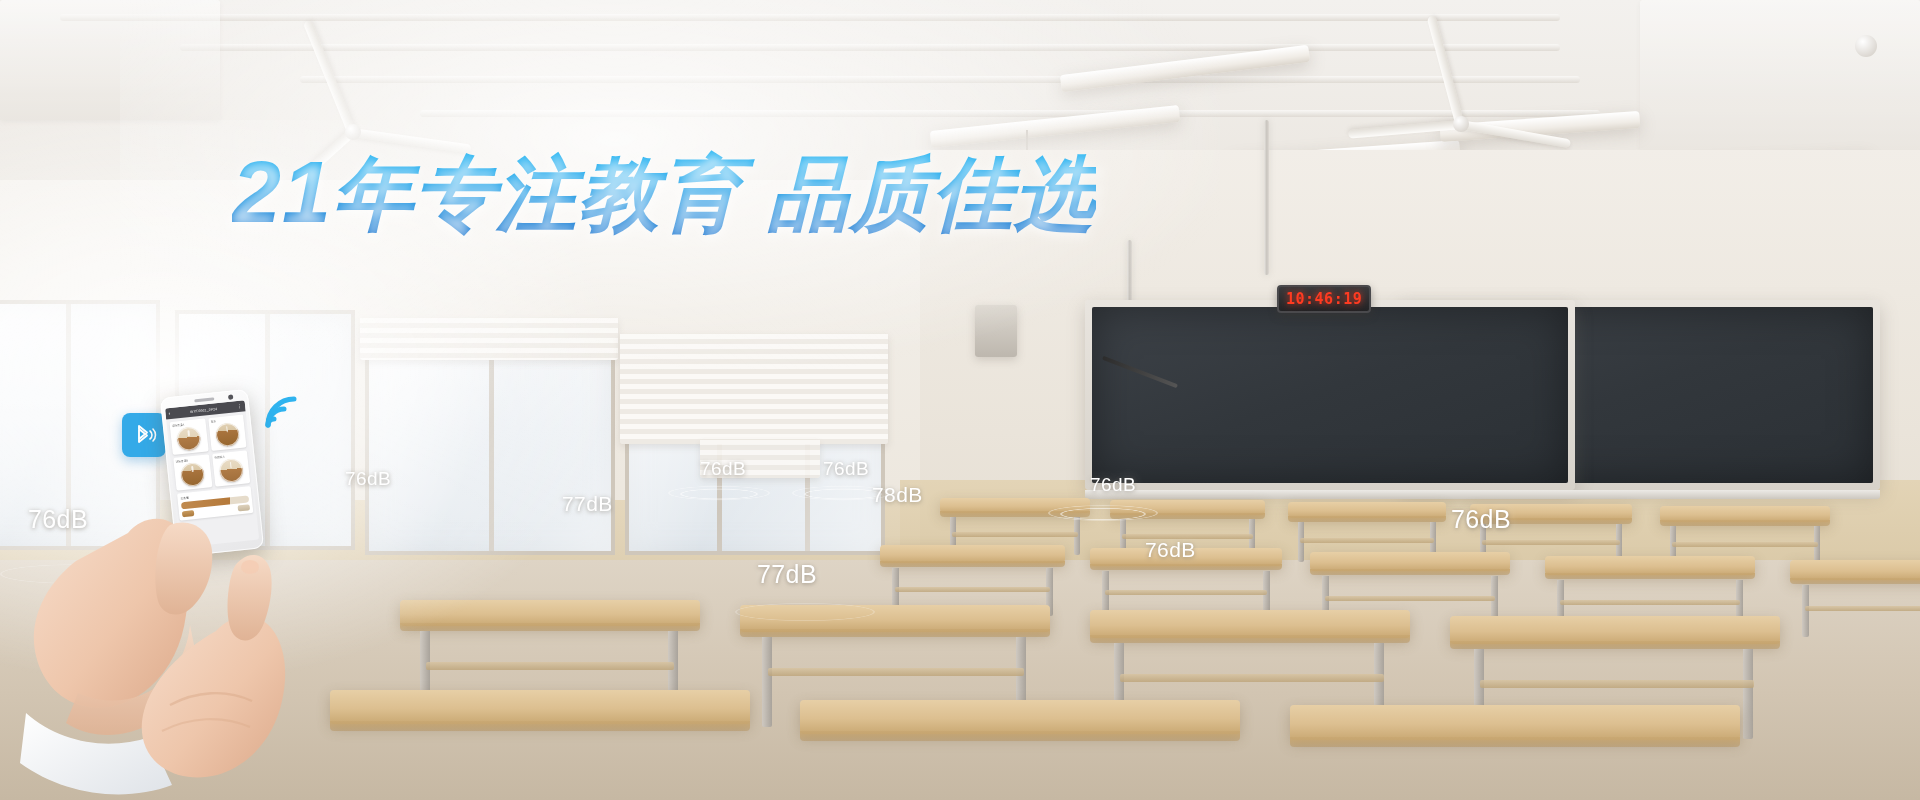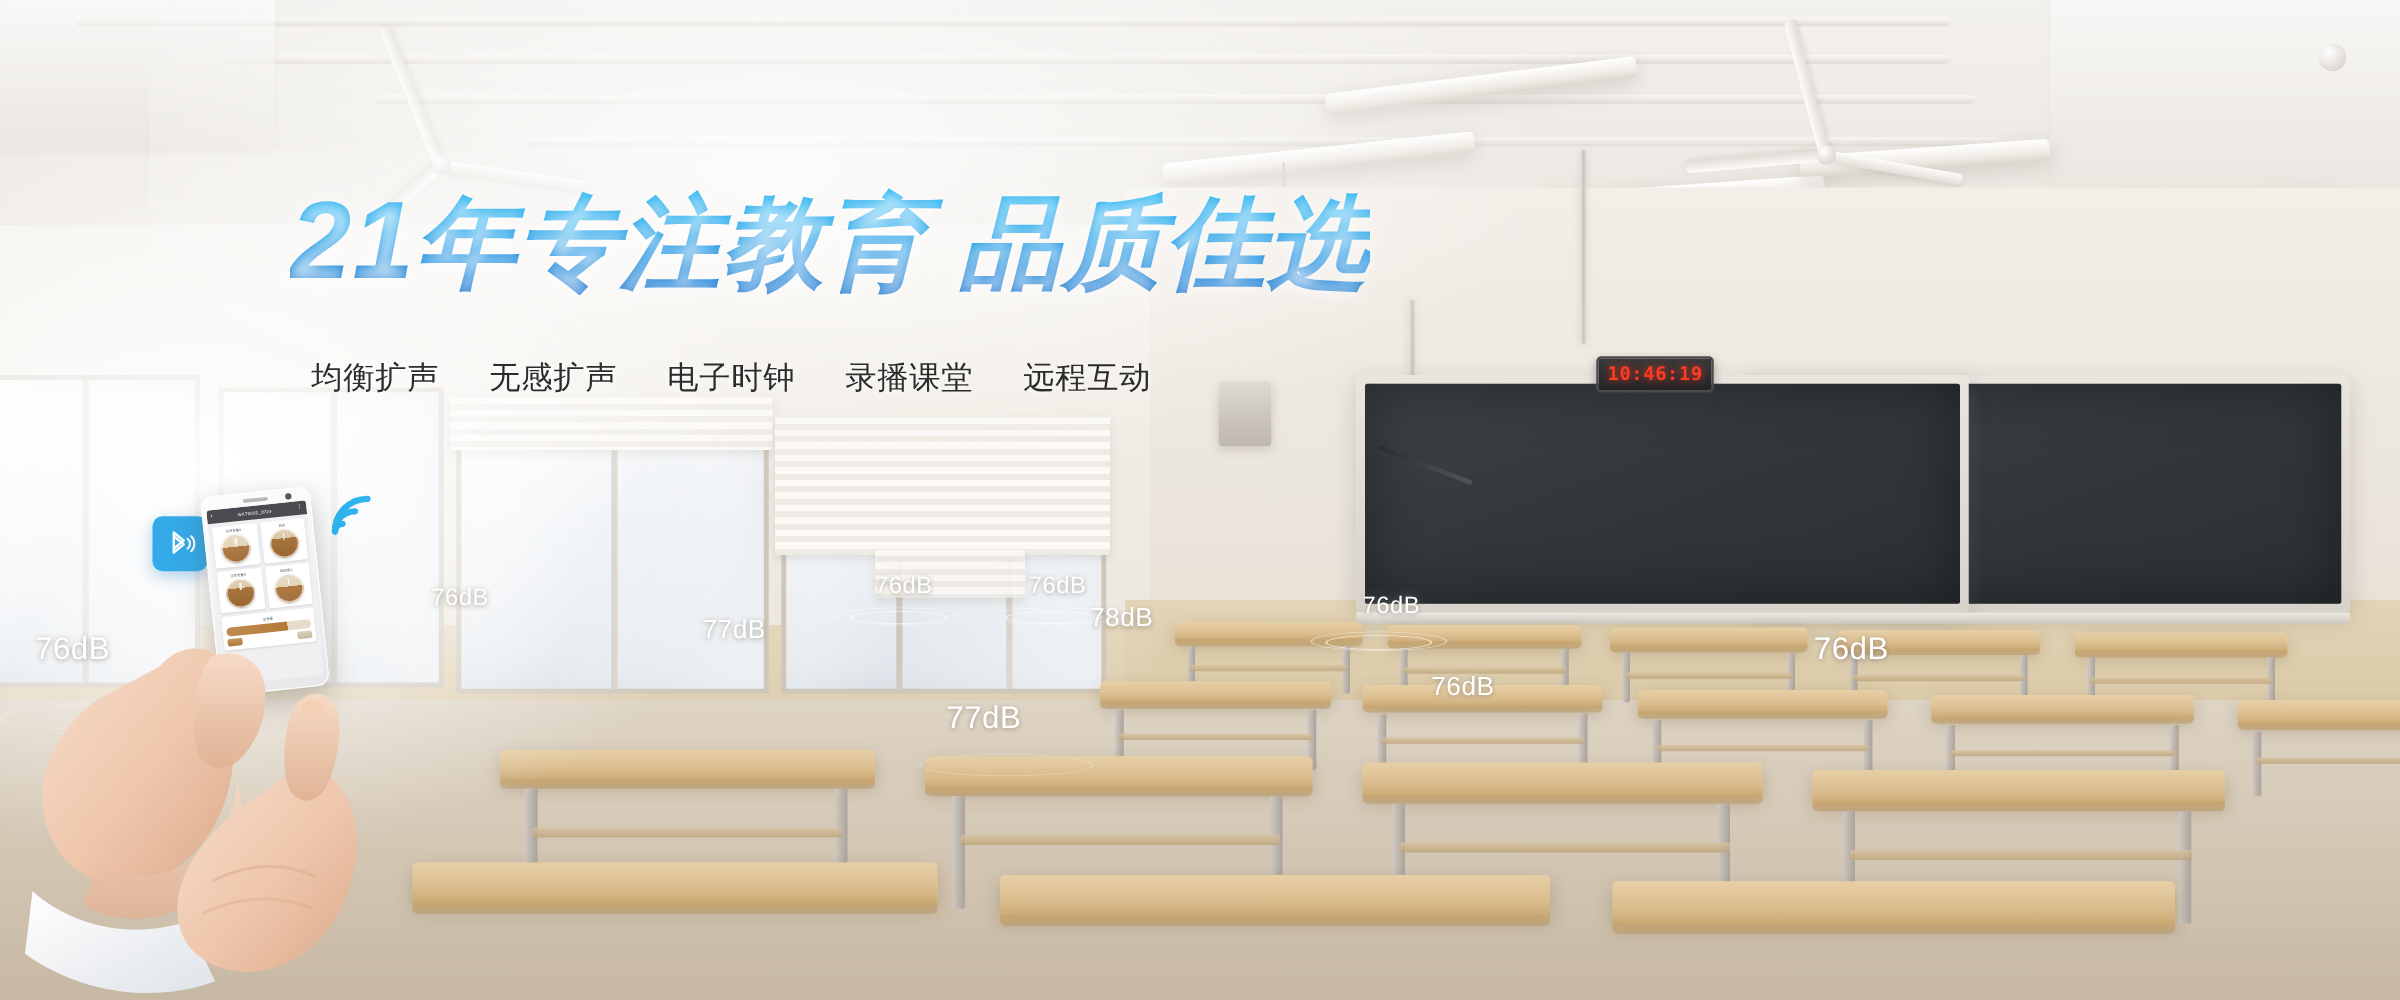--- a/index.html
+++ b/index.html
@@ -202,21 +202,21 @@
     position:absolute;
     border:2px solid rgba(255,255,255,.55);
     border-radius:50%;
     transform:rotateX(68deg);
     pointer-events:none;
   }
   .ripple.r2 { border-color:rgba(255,255,255,.35); }
   .ripple.r3 { border-color:rgba(255,255,255,.22); }
 
   
-  .hero { position:absolute; left:0; top:0; width:1920px; height:800px;text-align:center; }
+  .hero { position:absolute; left:0; top:0; width:1920px; height:800px; }
 
   .headline {
     position:absolute; left:232px; top:148px;
     font-size:81px; font-weight:700; font-style:italic;
     letter-spacing:1px;
     line-height:1;
     background:linear-gradient(180deg,#27b7f4 0%,#1ca4ea 38%,#1472cf 100%);
     -webkit-background-clip:text; background-clip:text;
     -webkit-text-fill-color:transparent; color:#179be4;
     text-shadow:0 3px 11px rgba(255,255,255,.75);
@@ -557,27 +557,20 @@
   <div class="bloom-top"></div>
 </div>
 
 <div class="hero">
 
   <div class="headline">
     <span class="num">21</span><span>年专注教育</span><span class="gap"></span><span>品质佳选</span>
   </div>
 
 
-  <div class="features">
-    <span class="feat">均衡扩声</span>
-    <span class="feat">无感扩声</span>
-    <span class="feat">电子时钟</span>
-    <span class="feat">录播课堂</span>
-    <span class="feat">远程互动</span>
-  </div>
 
   <div id="db-layer">
       <div class="db-marker big" style="left: 28px; top: 505px;">76dB</div>
       <div class="db-marker" style="left: 345px; top: 468px;">76dB</div>
       <div class="db-marker mid" style="left: 562px; top: 492px;">77dB</div>
       <div class="db-marker" style="left: 700px; top: 458px;">76dB</div>
       <div class="db-marker" style="left: 823px; top: 458px;">76dB</div>
       <div class="db-marker mid" style="left: 872px; top: 483px;">78dB</div>
       <div class="db-marker big" style="left: 757px; top: 560px;">77dB</div>
       <div class="db-marker" style="left: 1090px; top: 474px;">76dB</div>

